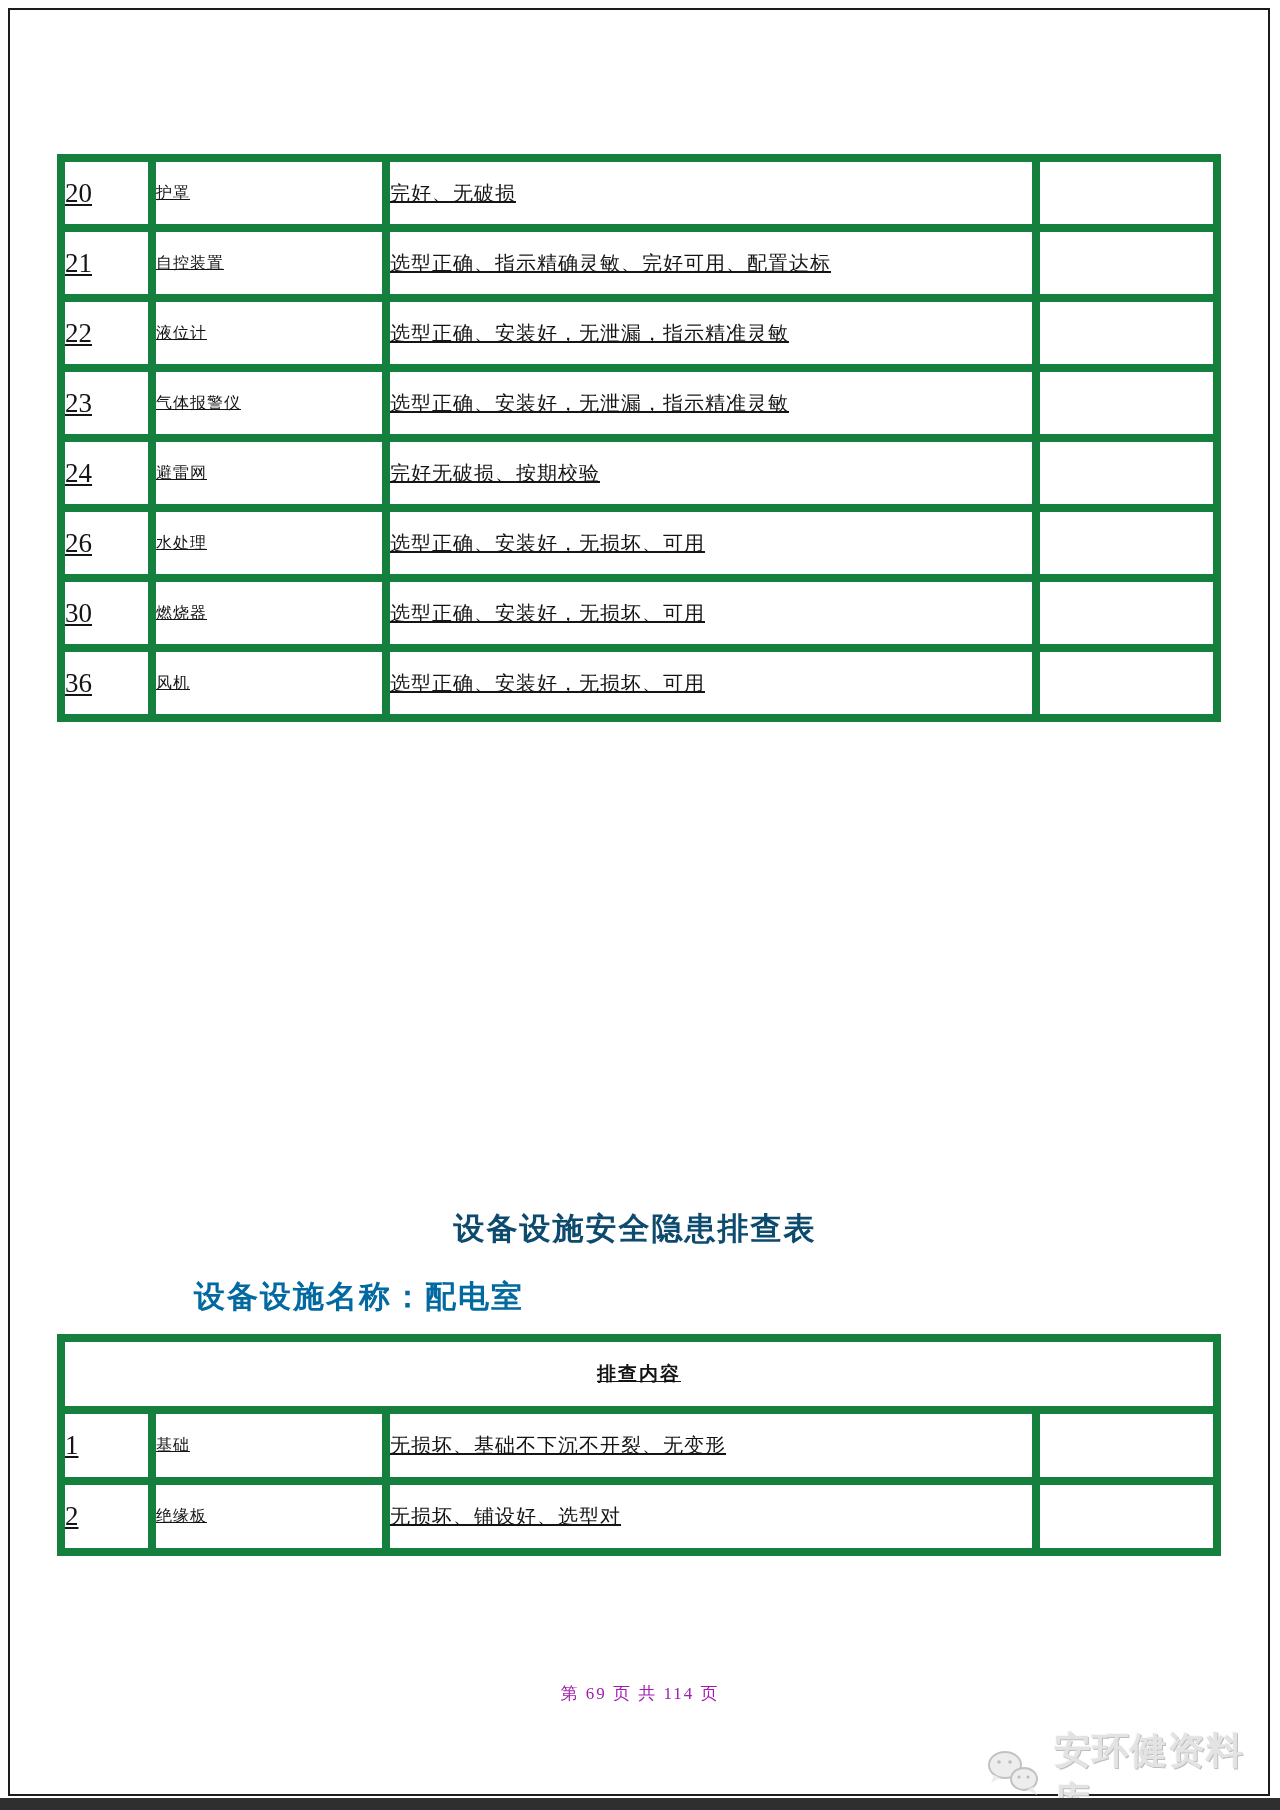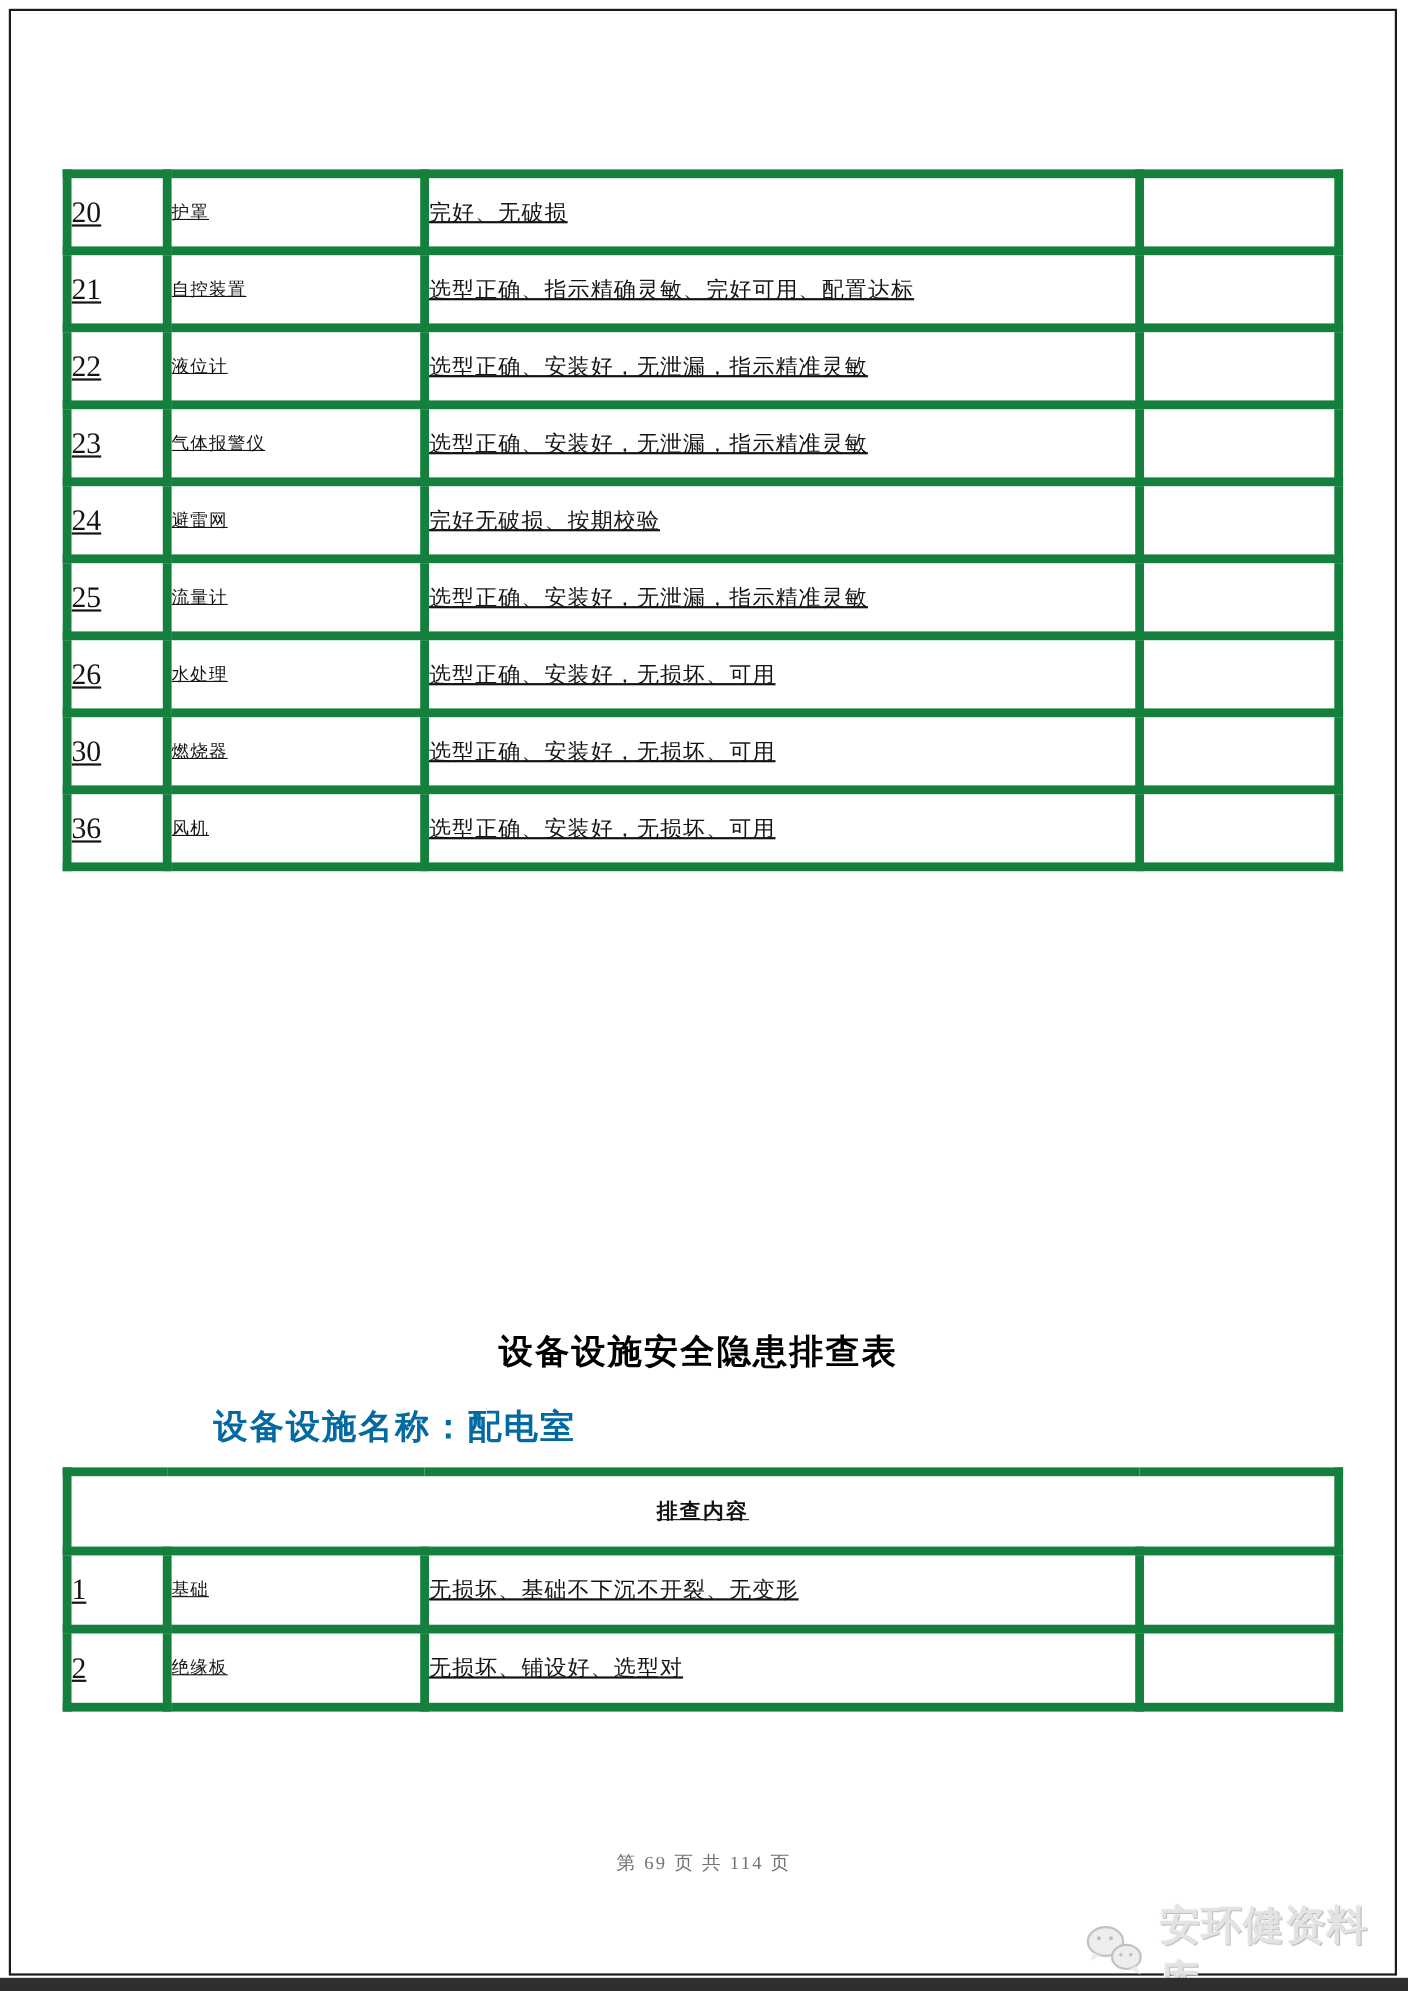--- a/index.html
+++ b/index.html
@@ -47,29 +47,29 @@
     height:64px; letter-spacing:2px;
   }
   .tbl2 tr.hdr-row { height:64px; }
   .tbl2 tr.hdr-row td {
     text-align:center; font-weight:bold; font-size:23px; letter-spacing:2px;
   }
   .tbl2 tr.data-row { height:71px; }
   .doc-title {
     position:absolute; left:57px; top:1208px; width:1156px;
     text-align:center; font-size:31px; font-weight:bold;
-    letter-spacing:2px; color:#000000;
+    letter-spacing:2px; color:#0c4a6e;
   }
   .doc-subtitle {
     position:absolute; left:194px; top:1276px;
     font-size:31px; font-weight:bold; letter-spacing:2px; color:#0369a1;
   }
   .page-footer {
     position:absolute; left:0; top:1682px; width:1280px;
-    text-align:center; font-size:17px; color:#737373;
+    text-align:center; font-size:17px; color:#a21caf;
     font-family:"Liberation Serif","DejaVu Serif",serif;
     letter-spacing:2px;
   }
   .watermark {
     position:absolute; left:984px; top:1726px;
     display:flex; align-items:center; gap:8px;
     pointer-events:none;
   }
   .watermark .wm-text {
     font-size:37px; font-weight:bold; letter-spacing:1px;
@@ -117,26 +117,20 @@
       <tr>
         <td class="c-no">23</td>
         <td class="c-item">气体报警仪</td>
         <td class="c-basis">选型正确、安装好，无泄漏，指示精准灵敏</td>
         <td class="c-status"></td>
       </tr>
       <tr>
         <td class="c-no">24</td>
         <td class="c-item">避雷网</td>
         <td class="c-basis">完好无破损、按期校验</td>
-        <td class="c-status"></td>
-      </tr>
-      <tr>
-        <td class="c-no">25</td>
-        <td class="c-item">流量计</td>
-        <td class="c-basis">选型正确、安装好，无泄漏，指示精准灵敏</td>
         <td class="c-status"></td>
       </tr>
       <tr>
         <td class="c-no">26</td>
         <td class="c-item">水处理</td>
         <td class="c-basis">选型正确、安装好，无损坏、可用</td>
         <td class="c-status"></td>
       </tr>
       <tr>
         <td class="c-no">30</td>

